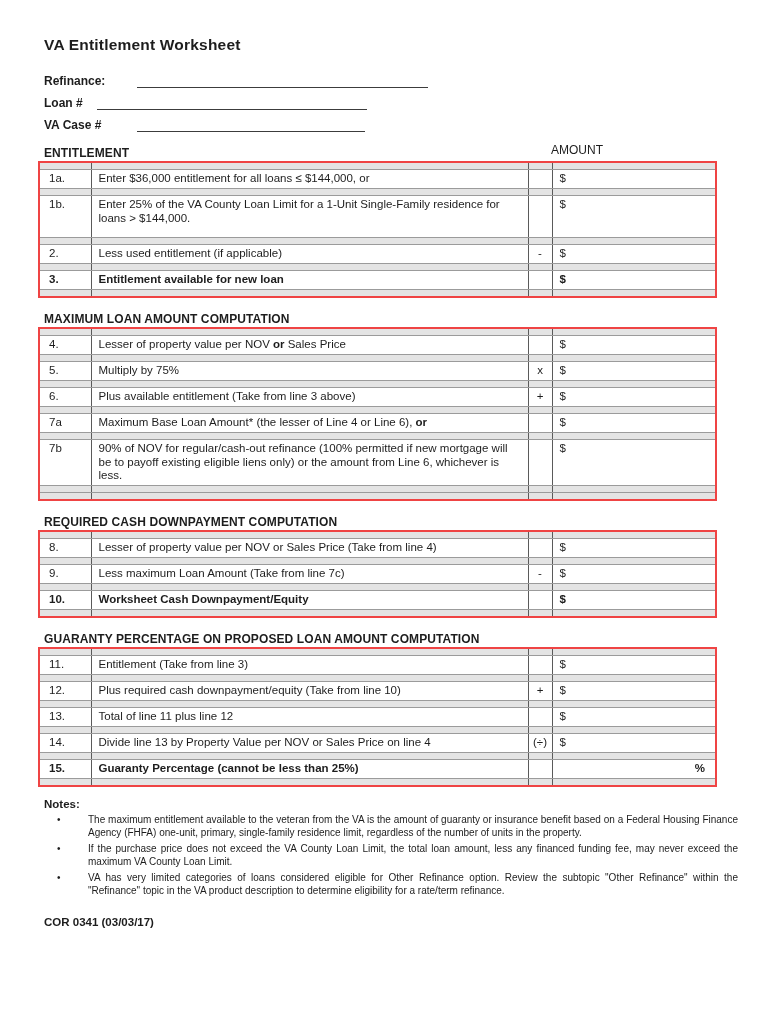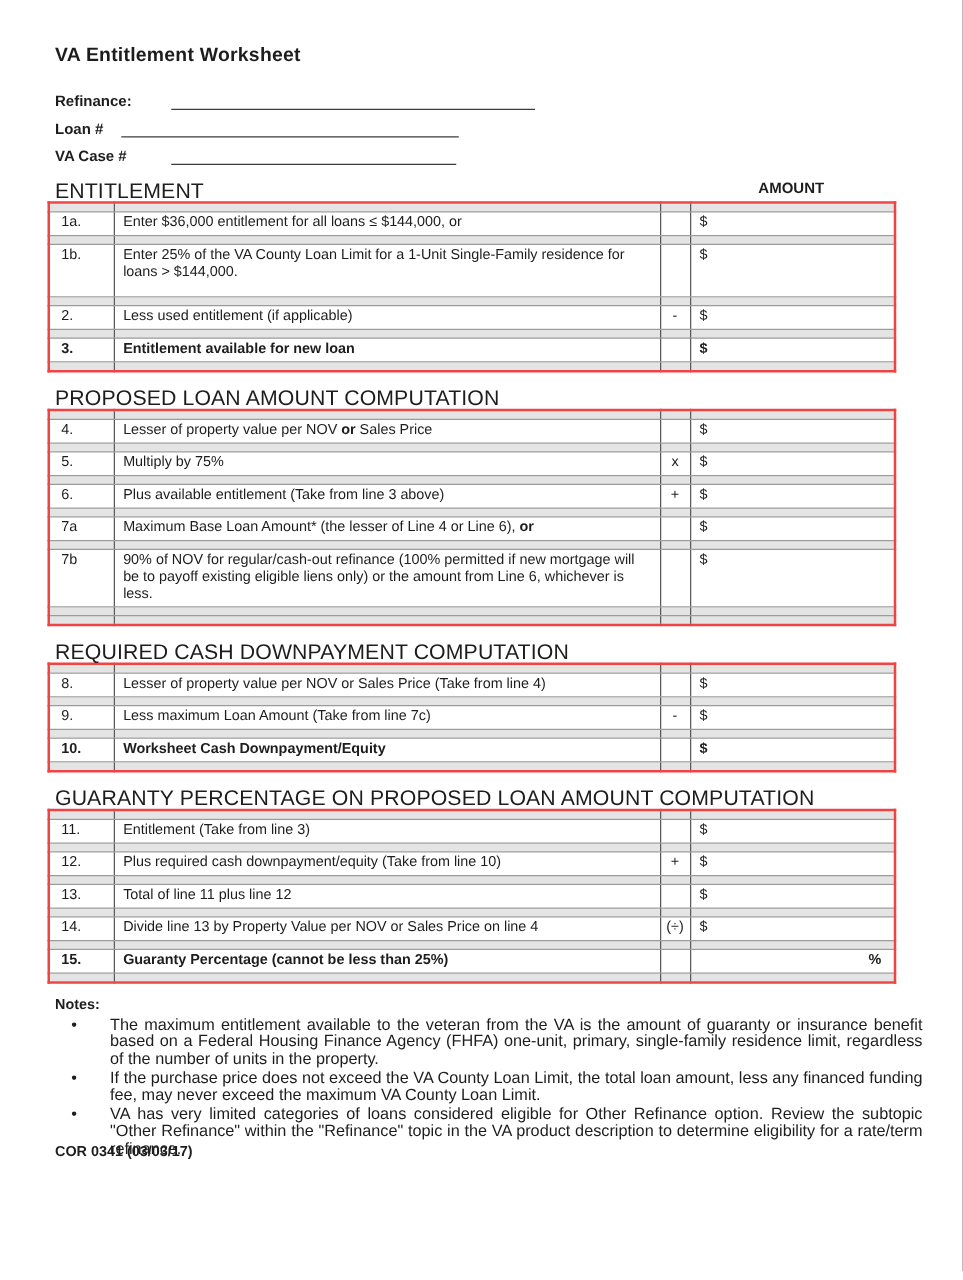--- a/index.html
+++ b/index.html
@@ -14,23 +14,23 @@
   .flabel { font-size:12px; font-weight:bold; white-space:nowrap; }
   .f-borrowers .flabel { width:93px; }
   .f-loan .flabel { width:53px; }
   .f-vacase .flabel { width:93px; }
   .fline { display:inline-block; border-bottom:1.4px solid #3c3c3c; height:13px; }
   .f-borrowers .fline { width:291px; }
   .f-loan .fline { width:270px; }
   .f-vacase .fline { width:228px; }
 
   .sec-head { position:relative; margin:11px 0 2px 6px; height:16px; }
-  .sec-title { font-size:17px; font-weight:normal; letter-spacing:0.1px; }
-  .sec-amount { position:absolute; left:507px; top:0; width:164px; text-align:center;
-                font-size:12px; font-weight:bold; }
+  .sec-title { font-size:12px; font-weight:bold; letter-spacing:0.1px; }
+  .sec-amount { position:absolute; left:507px; top:0; width:164px; text-align:left;
+                font-size:12px; font-weight:normal; }
 
   table.wtable { border-collapse:collapse; table-layout:fixed; width:677px;
                  border:2px solid #ef4444; }
   .wtable td {
     border-left:1px solid #5a5a5a; border-right:1px solid #5a5a5a;
     border-top:1px solid #9b9b9b; border-bottom:1px solid #9b9b9b;
     font-size:11.5px; line-height:13.5px; vertical-align:top;
     padding:2px 4px 2px 7px; overflow:hidden;
   }
   tr.sprow td { height:6px; padding:0; background:#e4e4e4; }
@@ -38,21 +38,21 @@
   tr.crow.r-1b td { height:37px;margin-left:40px; }
   td.c-num { padding-left:9px; }
   td.c-op { text-align:center; padding-left:1px; padding-right:1px; }
   td.c-amt { padding-left:7px; }
   td.c-amt.pct { text-align:right; padding-right:10px; }
   tr.bold td { font-weight:bold; }
   .c-desc b { font-weight:bold; }
 
   .notes { margin:10px 0 0 6px; width:694px; }
   .notes-title { font-size:11.5px; font-weight:bold; line-height:14px; }
-  .bullet { position:relative; padding-left:44px; font-size:13px; line-height:13.6px;
+  .bullet { position:relative; padding-left:44px; font-size:10px; line-height:13.6px;
             text-align:justify; margin-top:2px; }
   .bullet::before { content:"\2022"; position:absolute; left:13px; top:0; }
 
   .footer { position:absolute; left:44px; top:916px; font-size:11.5px; font-weight:bold; }
 </style>
 </head>
 <body>
 
 <div class="page">
   <h1 class="title">VA Entitlement Worksheet</h1>
@@ -131,21 +131,21 @@
             <td class="c-amt">$</td>
           </tr>
           <tr class="sprow">
             <td></td>
             <td></td>
             <td></td>
             <td></td>
           </tr>
         </tbody>
       </table>
-      <div class="sec-head"><span class="sec-title">PROPOSED LOAN AMOUNT COMPUTATION</span></div>
+      <div class="sec-head"><span class="sec-title">MAXIMUM LOAN AMOUNT COMPUTATION</span></div>
       <table class="wtable">
         <colgroup>
           <col style="width: 52px;">
           <col style="width: 437px;">
           <col style="width: 24px;">
           <col style="width: 164px;">
         </colgroup>
         <tbody>
           <tr class="sprow">
             <td></td>

